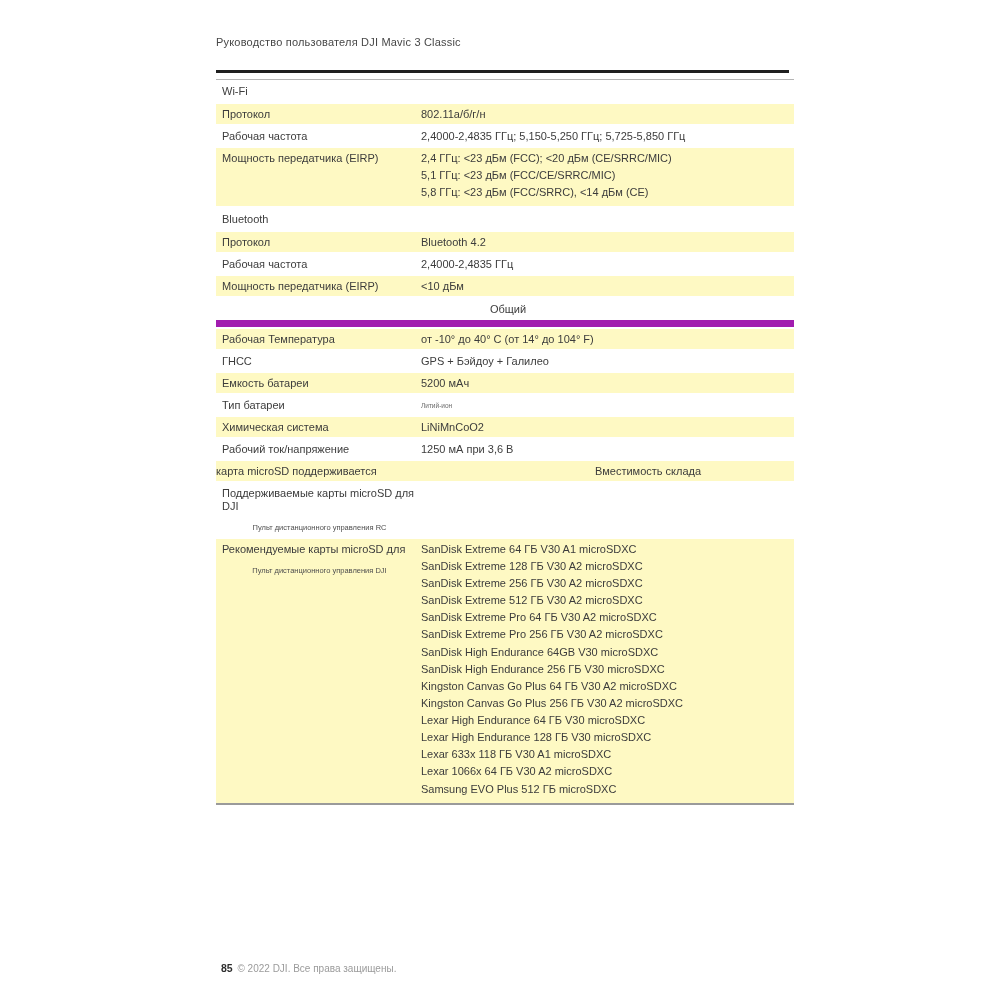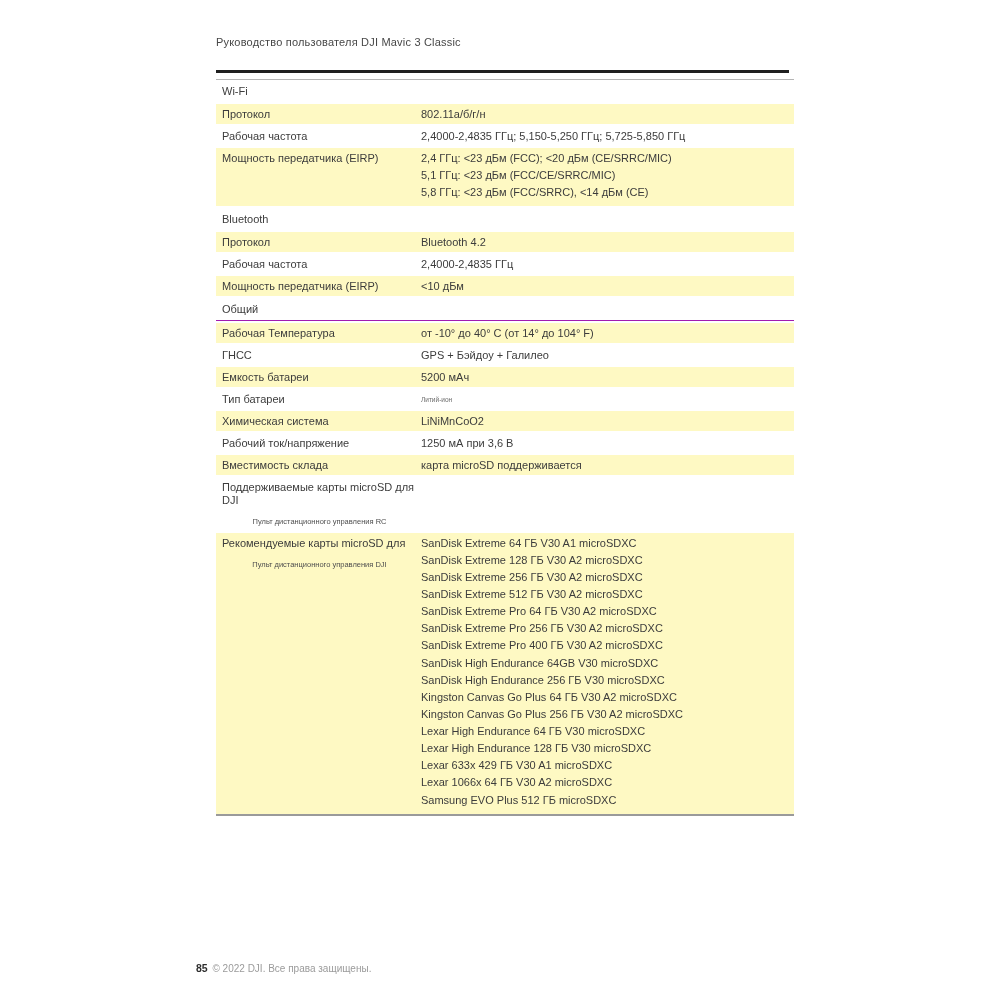--- a/index.html
+++ b/index.html
@@ -12,36 +12,36 @@
 
   .rule { height:3px; background:#1f1f1f; width:573px; margin-top:22px; }
 
   .spec-table { margin-top:6px; width:578px;
     border-top:1px solid #b5b5b5; border-bottom:2px solid #9a9a9a; }
 
   .trow { display:flex; margin-bottom:2px; font-size:11px; line-height:13px; color:#3c3c3c; }
   .trow:last-child { margin-bottom:0; }
   .trow.shaded { background:#fef9c3; }
   .trow.section { padding:5px 0 4px 6px; }
-  .trow.divider { border-bottom:1px solid #a21caf; }
+  .trow.divider { border-bottom:7px solid #a21caf;justify-content:center; }
 
   .cell.label { width:205px; flex:none; padding:4px 4px 3px 6px; }
   .cell.value { flex:1; padding:4px 0 3px 0; }
 
   .label-main { font-size:11px; }
   .label-sub  { font-size:7.5px; color:#4e4e4e; margin-top:8px;text-align:center; }
 
   .vline { line-height:13px; margin-bottom:4px; }
   .cell.value .vline:last-child { margin-bottom:0; }
   .cell.value.multi .vline { margin-bottom:4px; }
   .vline.gap { margin-top:5px; }
 
   .cell.value.tiny .vline { font-size:6.5px; color:#6b6b6b; line-height:9px; padding-top:2px; }
 
-  .footer { position:absolute; left:196px; top:962px; font-size:10px; color:#9b9b9b; }
+  .footer { position:absolute; left:221px; top:962px; font-size:10px; color:#9b9b9b; }
   .footer .pagenum { color:#2e2e2e; font-weight:bold; font-size:10.5px; margin-right:2px; }
 </style>
 </head>
 <body>
 
 <div class="doc">
   <div class="doc-header">Руководство пользователя DJI Mavic 3 Classic</div>
   <div class="rule"></div>
   <div class="spec-table">
       <div class="trow section">
@@ -145,53 +145,52 @@
       </div>
       <div class="trow plain">
         <div class="cell label">
           <div class="label-main">Рабочий ток/напряжение</div>
         </div>
         <div class="cell value">
           <div class="vline">1250 мА при 3,6 В</div>
         </div>
       </div>
       <div class="trow shaded">
+        <div class="cell value">
+          <div class="vline">карта microSD поддерживается</div>
+        </div>
         <div class="cell label">
           <div class="label-main">Вместимость склада</div>
-        </div>
-        <div class="cell value">
-          <div class="vline">карта microSD поддерживается</div>
         </div>
       </div>
       <div class="trow plain">
         <div class="cell label">
           <div class="label-main">Поддерживаемые карты microSD для DJI</div>
           <div class="label-sub">Пульт дистанционного управления RC</div>
         </div>
       </div>
       <div class="trow shaded">
         <div class="cell label">
           <div class="label-main">Рекомендуемые карты microSD для</div>
           <div class="label-sub">Пульт дистанционного управления DJI</div>
         </div>
         <div class="cell value multi">
           <div class="vline">SanDisk Extreme 64 ГБ V30 A1 microSDXC</div>
           <div class="vline">SanDisk Extreme 128 ГБ V30 A2 microSDXC</div>
           <div class="vline">SanDisk Extreme 256 ГБ V30 A2 microSDXC</div>
           <div class="vline">SanDisk Extreme 512 ГБ V30 A2 microSDXC</div>
           <div class="vline">SanDisk Extreme Pro 64 ГБ V30 A2 microSDXC</div>
           <div class="vline">SanDisk Extreme Pro 256 ГБ V30 A2 microSDXC</div>
-          <div class="vline">SanDisk Extreme Pro 400 ГБ V30 A2 microSDXC</div>
           <div class="vline gap">SanDisk High Endurance 64GB V30 microSDXC</div>
           <div class="vline">SanDisk High Endurance 256 ГБ V30 microSDXC</div>
           <div class="vline">Kingston Canvas Go Plus 64 ГБ V30 A2 microSDXC</div>
           <div class="vline">Kingston Canvas Go Plus 256 ГБ V30 A2 microSDXC</div>
           <div class="vline">Lexar High Endurance 64 ГБ V30 microSDXC</div>
           <div class="vline">Lexar High Endurance 128 ГБ V30 microSDXC</div>
-          <div class="vline">Lexar 633x 429 ГБ V30 A1 microSDXC</div>
+          <div class="vline">Lexar 633x 118 ГБ V30 A1 microSDXC</div>
           <div class="vline">Lexar 1066x 64 ГБ V30 A2 microSDXC</div>
           <div class="vline gap">Samsung EVO Plus 512 ГБ microSDXC</div>
         </div>
       </div>
     </div>
 </div>
 
 <div class="footer">
   <span class="pagenum">85</span>
   <span>© 2022 DJI. Все права защищены.</span>

